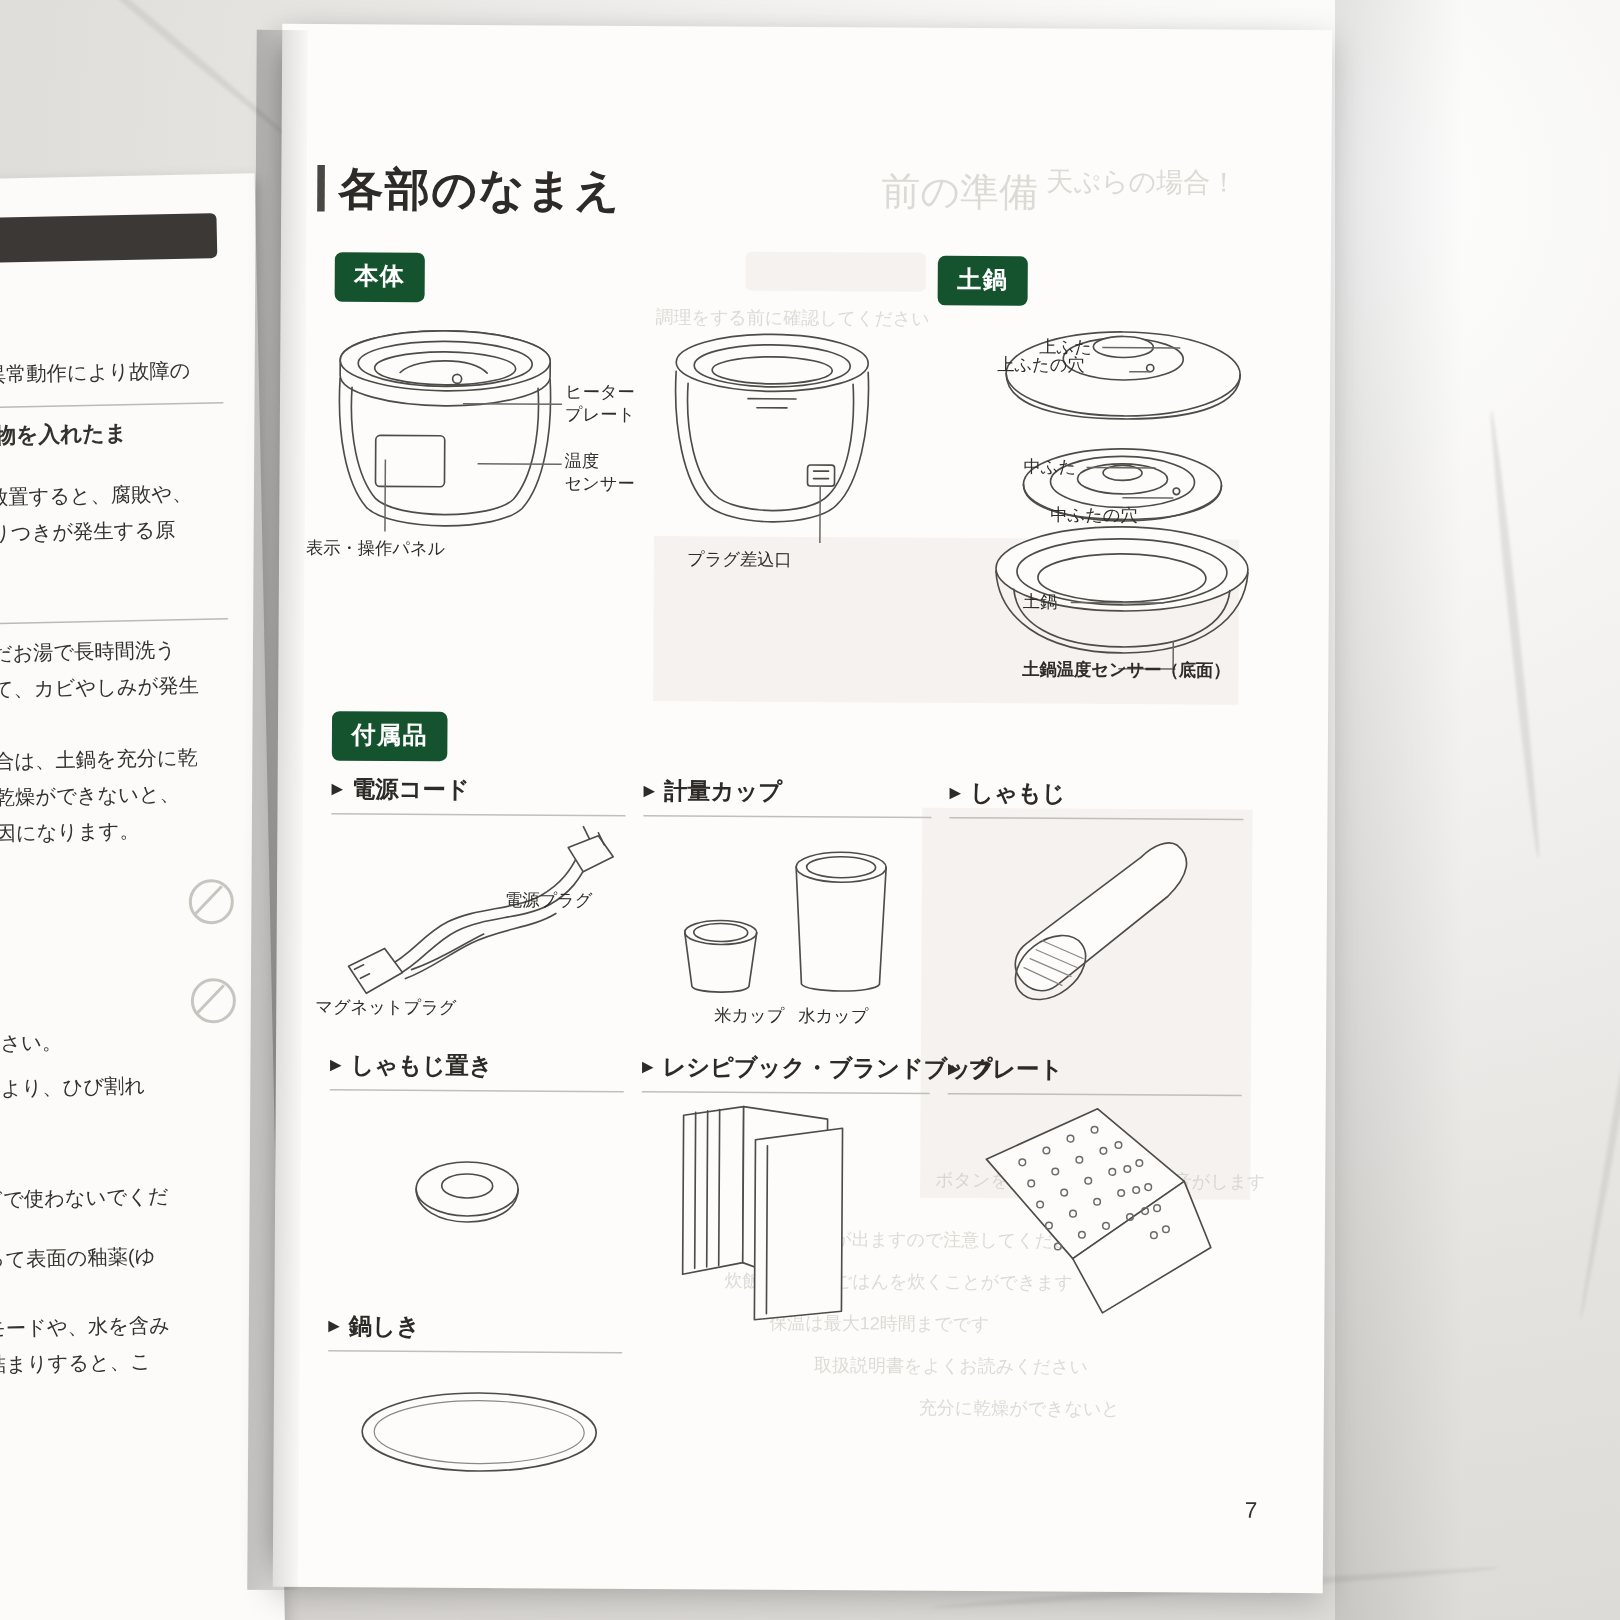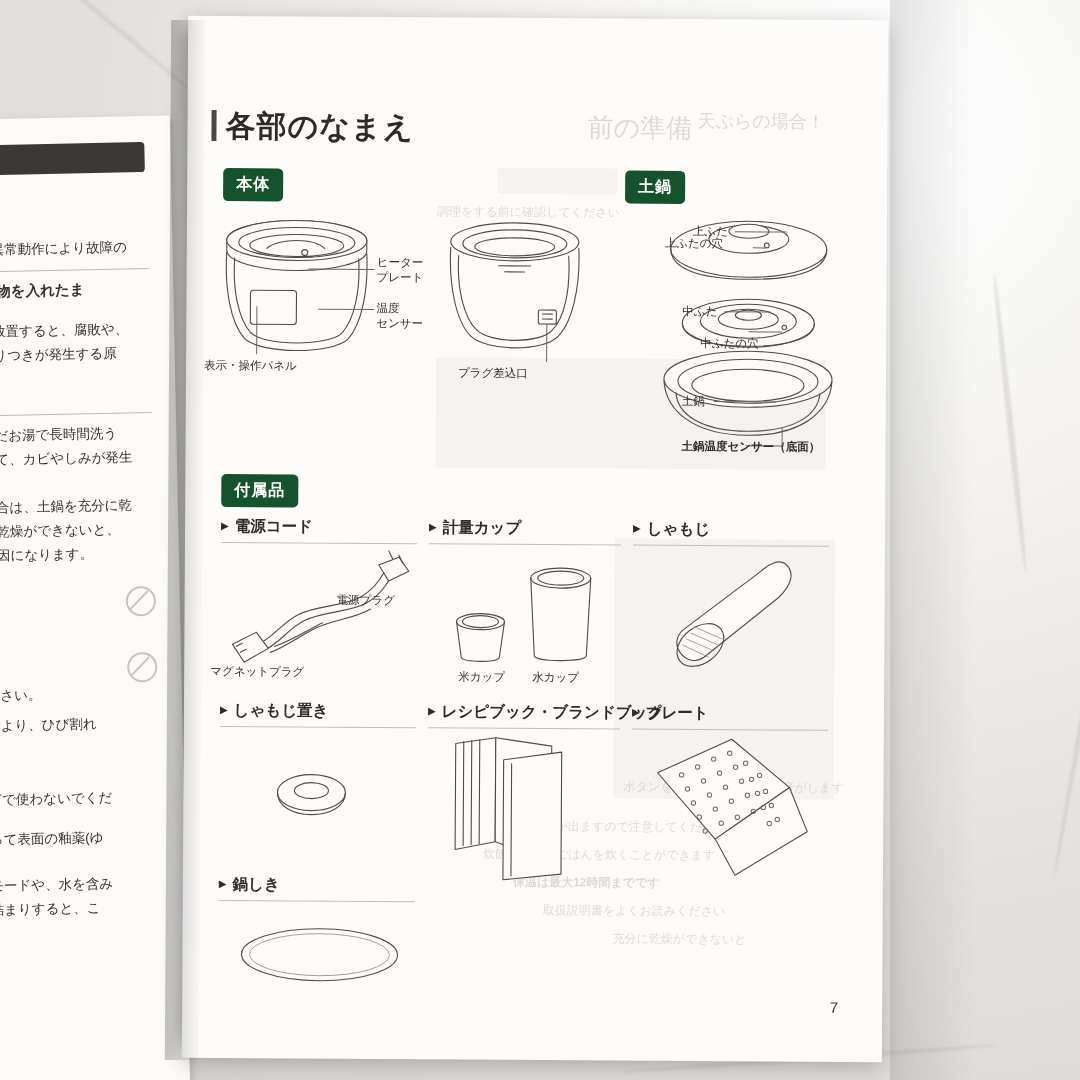--- a/index.html
+++ b/index.html
@@ -123,21 +123,21 @@
 
       <div class="ghost" style="left:400px;top:92px;font-size:26px;">前の準備</div>
       <div class="ghost" style="left:510px;top:90px;font-size:18px;">天ぷらの場合！</div>
       <div class="ghostbox" style="left:310px;top:150px;width:120px;height:26px;border-radius:4px;"></div>
       <div class="ghost" style="left:250px;top:186px;">調理をする前に確認してください</div>
       <div class="ghostbox" style="left:250px;top:340px;width:390px;height:110px;"></div>
       <div class="ghostbox" style="left:430px;top:520px;width:220px;height:260px;"></div>
       <div class="ghost" style="left:440px;top:760px;">ボタンを押してからお知らせ音がします</div>
       <div class="ghost" style="left:300px;top:800px;">調理中に蒸気が出ますので注意してください</div>
       <div class="ghost" style="left:300px;top:828px;">炊飯モードでごはんを炊くことができます</div>
-      <div class="ghost" style="left:330px;top:856px;font-weight:bold;">保温は最大12時間までです</div>
+      <div class="ghost" style="left:330px;top:856px;">保温は最大12時間までです</div>
       <div class="ghost" style="left:360px;top:884px;">取扱説明書をよくお読みください</div>
       <div class="ghost" style="left:430px;top:912px;">充分に乾燥ができないと</div>
 
       <h1 class="h1">各部のなまえ</h1>
 
       <div class="tag" style="left:36px;top:152px;">本体</div>
 
       <svg style="position:absolute;left:22px;top:196px;" width="270" height="160" viewBox="0 0 270 160">
 
         <path class="ln" d="M18,28 C18,16 52,8 88,8 C124,8 158,16 158,28 L158,38 C158,50 124,58 88,58 C52,58 18,50 18,38 Z"></path>
@@ -237,21 +237,21 @@
       <svg style="position:absolute;left:254px;top:534px;" width="180" height="120" viewBox="0 0 180 120">
 
         <ellipse class="lnf" cx="42" cy="70" rx="24" ry="8"></ellipse>
         <path class="ln" d="M18,70 L23,106 C26,111 58,111 61,106 L66,70"></path>
         <ellipse class="ln" cx="42" cy="70" rx="18" ry="6"></ellipse>
 
         <ellipse class="lnf" cx="122" cy="26" rx="30" ry="10"></ellipse>
         <path class="ln" d="M92,26 L96,104 C99,110 145,110 148,104 L152,26"></path>
         <ellipse class="ln" cx="122" cy="26" rx="23" ry="7"></ellipse>
       </svg>
-      <div class="lbl" style="left:274px;top:652px;">米カップ</div>
+      <div class="lbl" style="left:292px;top:652px;">米カップ</div>
       <div class="lbl" style="left:348px;top:652px;">水カップ</div>
 
       <svg style="position:absolute;left:458px;top:534px;" width="180" height="120" viewBox="0 0 180 120">
         <path class="lnf" d="M142,10 C152,18 150,30 136,44 L62,104 C54,110 44,108 38,100 C32,92 34,82 42,76 L118,18 C126,10 136,6 142,10 Z"></path>
         <ellipse class="ln" cx="58" cy="92" rx="26" ry="18" transform="rotate(-38 58 92)"></ellipse>
         <path class="lnl" d="M44,86 L72,98 M48,80 L76,92 M52,74 L80,86 M40,92 L66,104"></path>
       </svg>
 
       <div class="sect-title" style="left:36px;top:684px;">しゃもじ置き</div>
       <div class="hr" style="left:36px;top:710px;width:196px;"></div>

